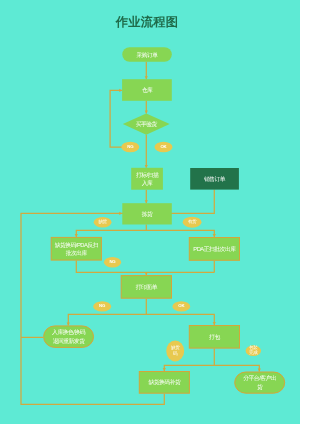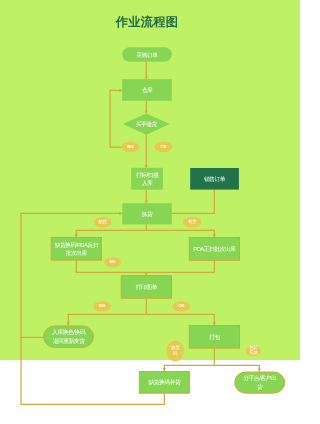--- a/index.html
+++ b/index.html
@@ -1,19 +1,19 @@
 <!DOCTYPE html>
 <html><head>
 <meta charset="utf-8">
 <title>flowchart</title>
 <style>
   html,body{margin:0;padding:0;}
   body{width:300px;height:424px;background:#ffffff;overflow:hidden;
        font-family:"Liberation Sans",sans-serif;-webkit-font-smoothing:antialiased;}
-  #canvas{position:relative;width:300px;height:360px;background:#bef264;}
+  #canvas{position:relative;width:300px;height:424px;background:#5eead4;}
   #title{position:absolute;left:-3px;top:14px;width:300px;text-align:center;
          font-size:12.3px;font-weight:bold;color:#1f6b4a;letter-spacing:.2px;
          font-family:"Liberation Sans",sans-serif;}
   svg#diagram{position:absolute;left:0;top:0;}
   .nd-text{fill:#ffffff;font-size:5.8px;letter-spacing:-0.5px;font-family:"Liberation Sans",sans-serif;
            text-anchor:middle;dominant-baseline:middle;}
   .lb-text{fill:#ffffff;font-size:4.6px;letter-spacing:-0.4px;
            font-family:"Liberation Sans",sans-serif;
            text-anchor:middle;dominant-baseline:middle;}
   .lb-text.latin{font-size:4.3px;letter-spacing:-0.15px;font-weight:bold;}

